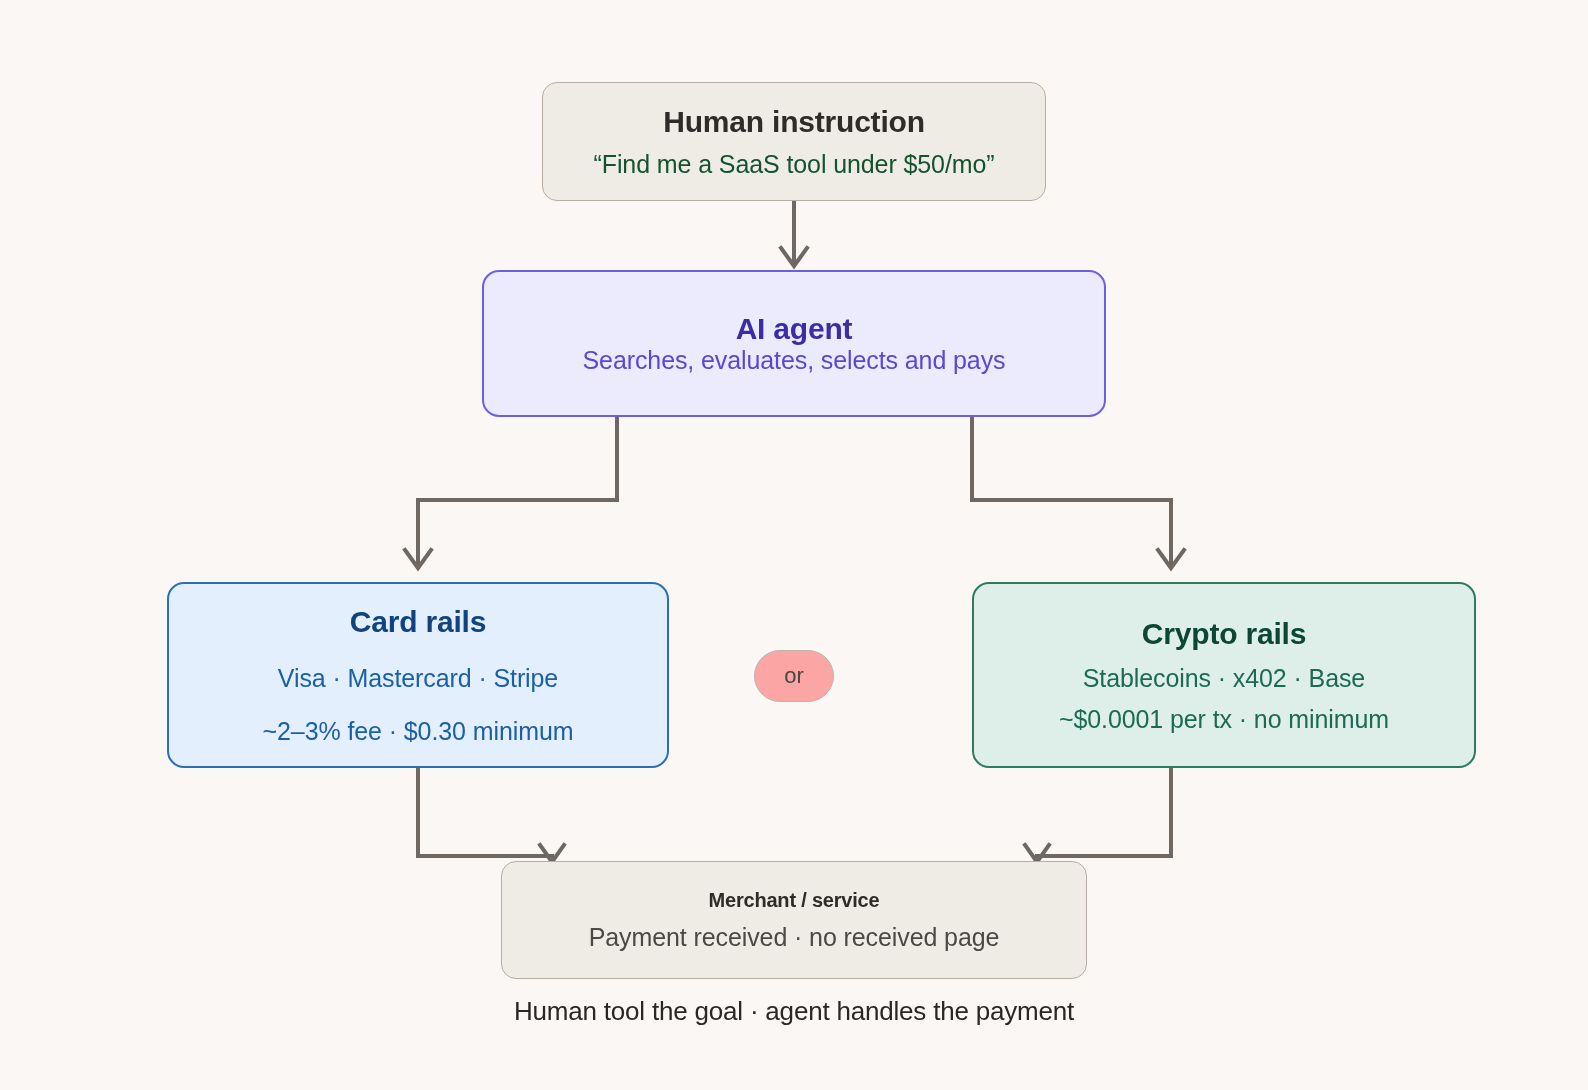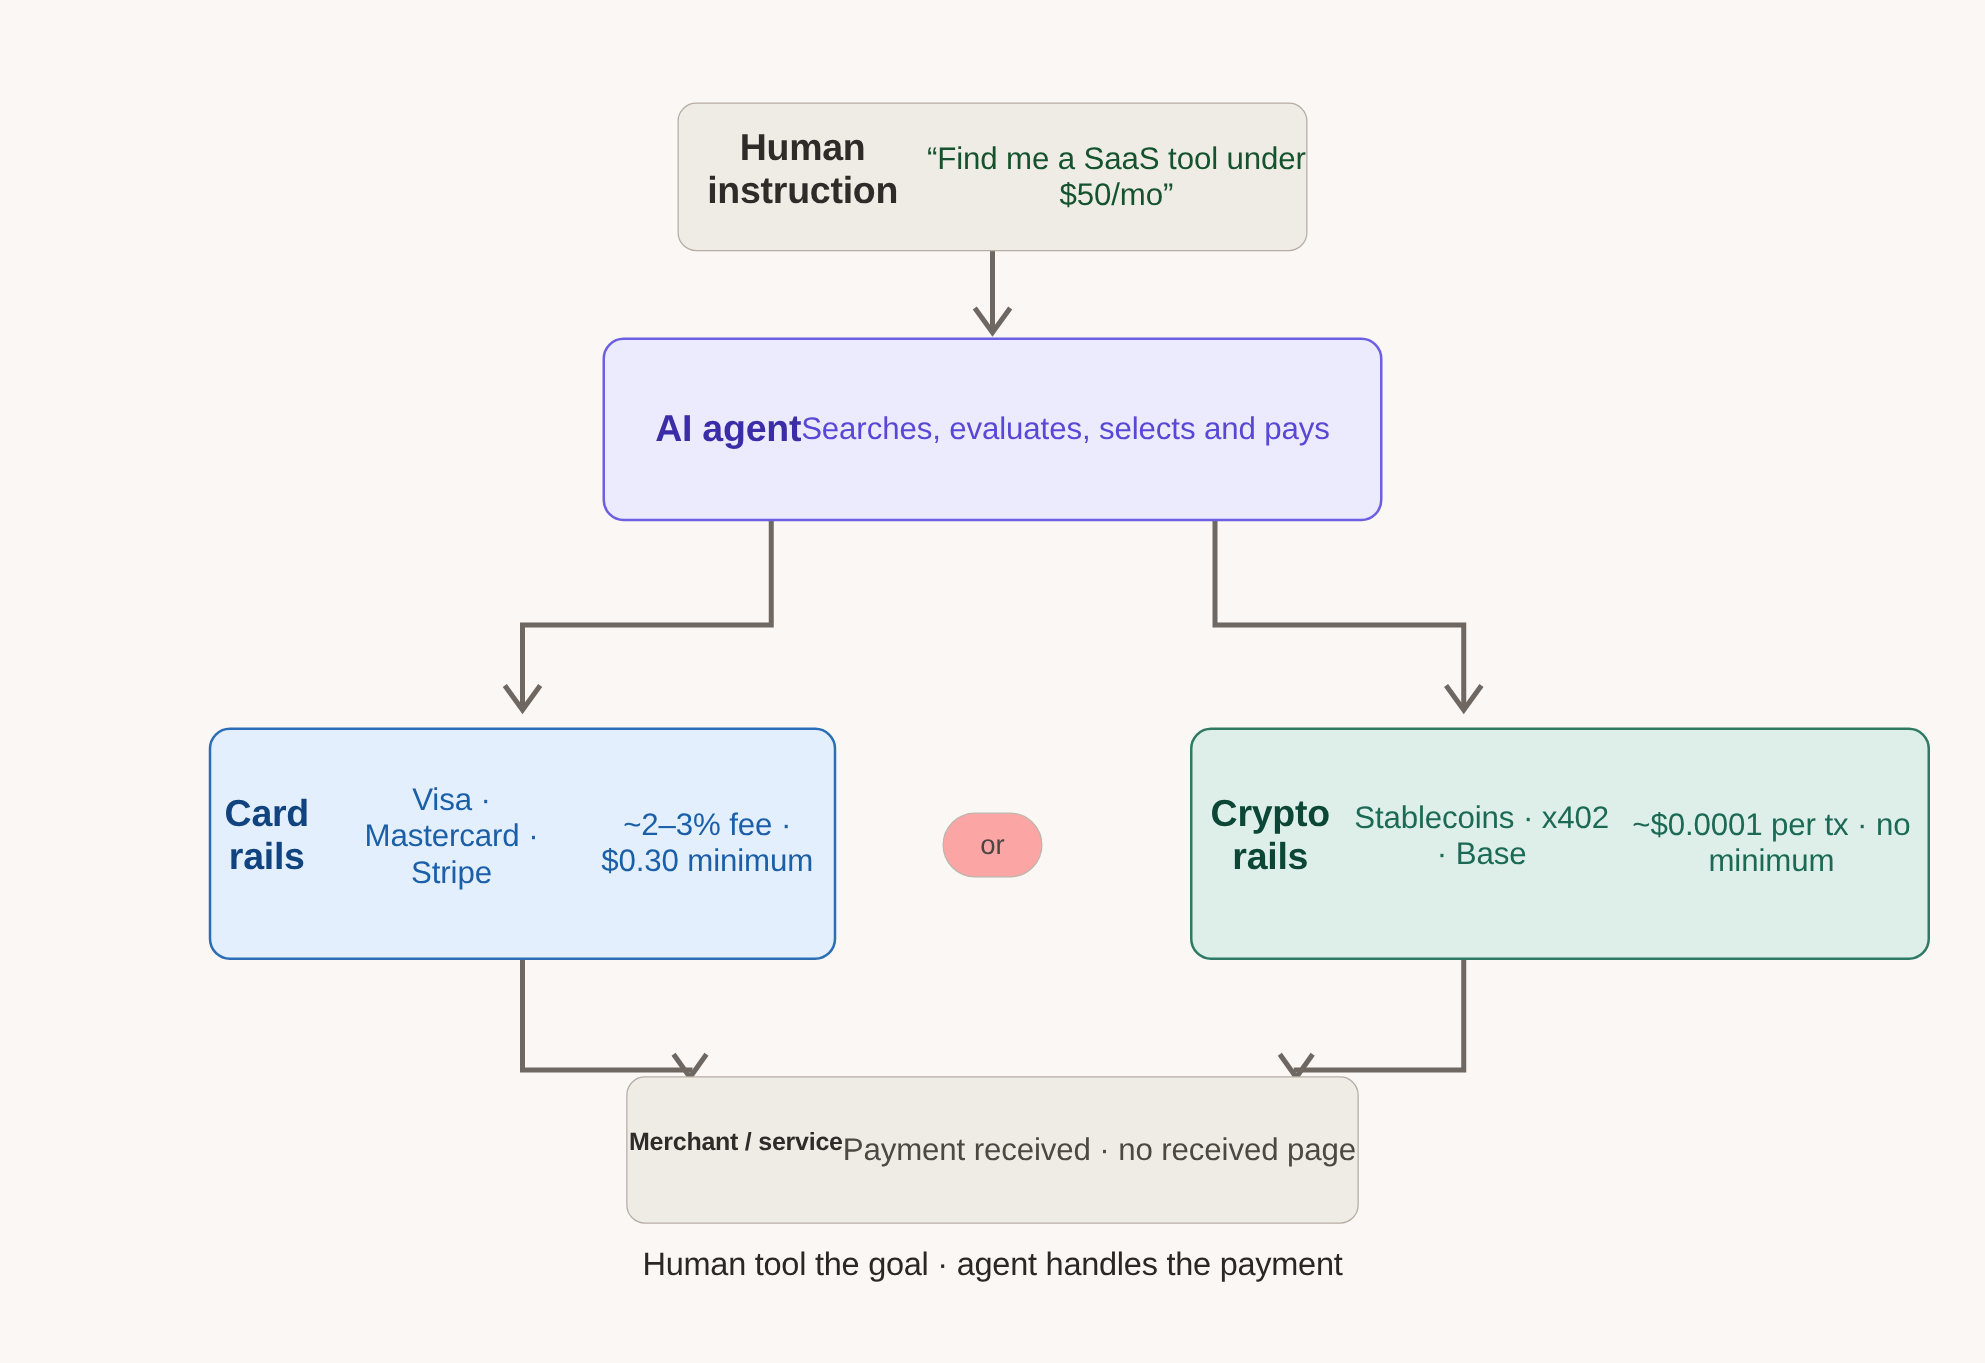--- a/index.html
+++ b/index.html
@@ -25,21 +25,21 @@
     top: 0;
     width: 1588px;
     height: 1090px;
     pointer-events: none;
   }
 
   .node {
     position: absolute;
     box-sizing: border-box;
     display: flex;
-    flex-direction: row;
+    flex-direction: column;
     align-items: center;
     justify-content: center;
     text-align: center;
     border-radius: 16px;
     border-width: 2px;
     border-style: solid;
   }
   .node .title {
     font-weight: bold;
     letter-spacing: -0.2px;
@@ -106,23 +106,23 @@
   }
   #node-card .sub {
     font-size: 25px;
     color: #1B5FA8;
     margin-bottom: 12px;
   }
   #node-card .sub.last { margin-bottom: 0; }
 
   
   #node-crypto {
-    left: 952px;
+    left: 972px;
     top: 582px;
-    width: 592px;
+    width: 504px;
     height: 186px;
     background: #DEEFEA;
     border-color: #2E7A63;
     border-radius: 17px;
     text-align: center;
   }
   #node-crypto .title {
     font-size: 30px;
     color: #0C4736;
     margin-bottom: 13px;

